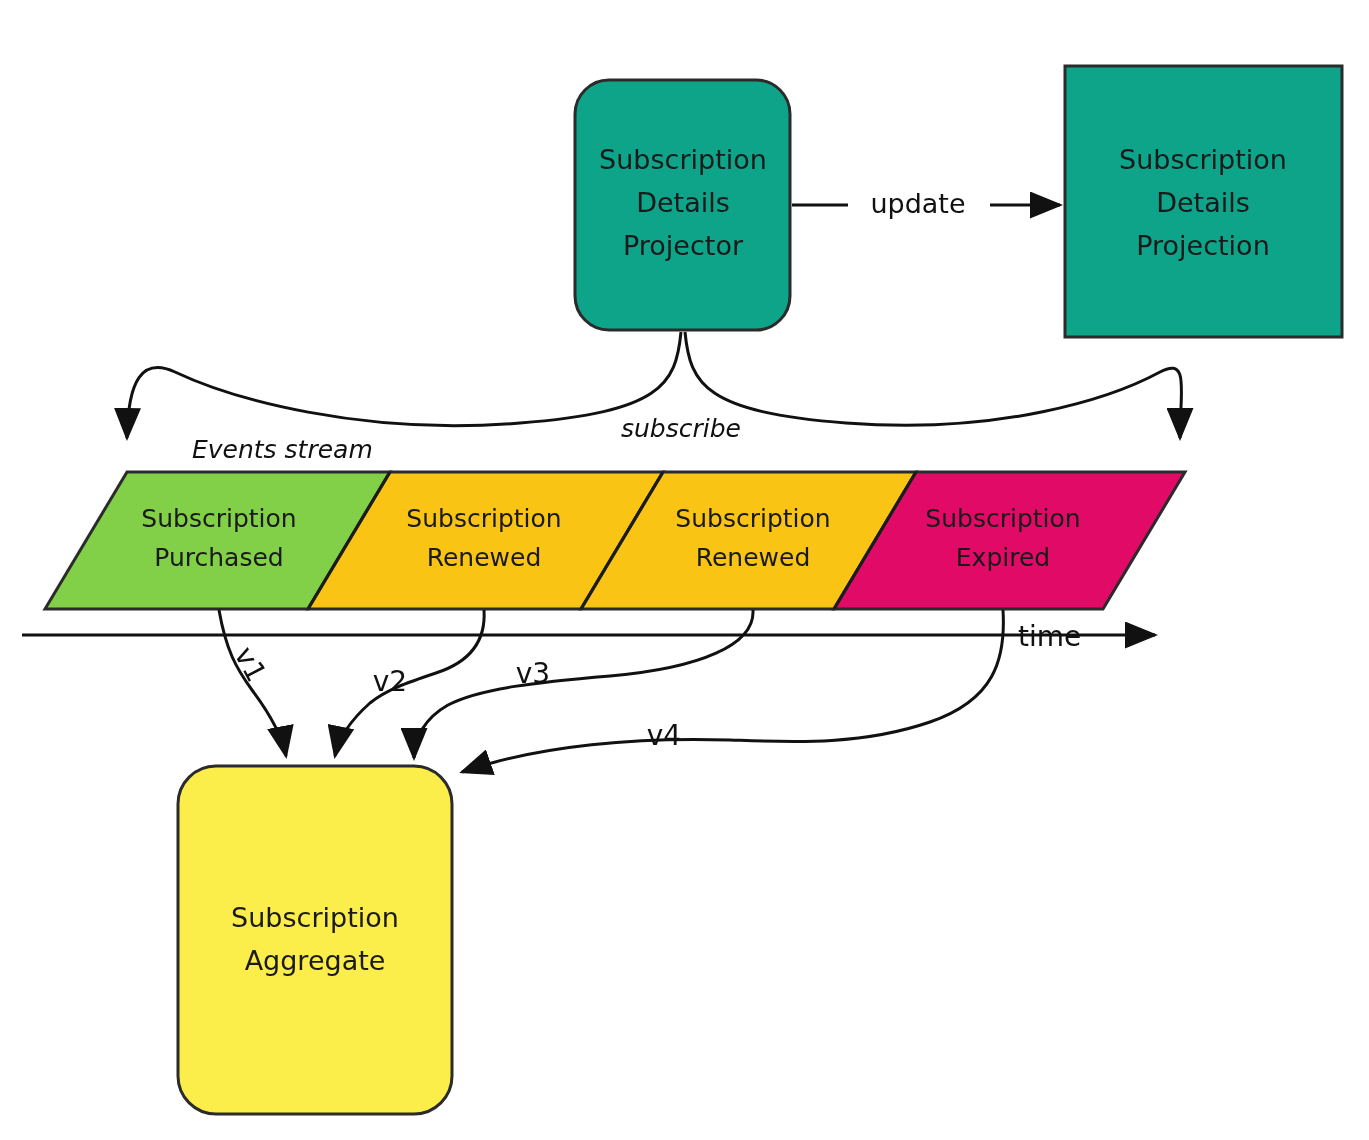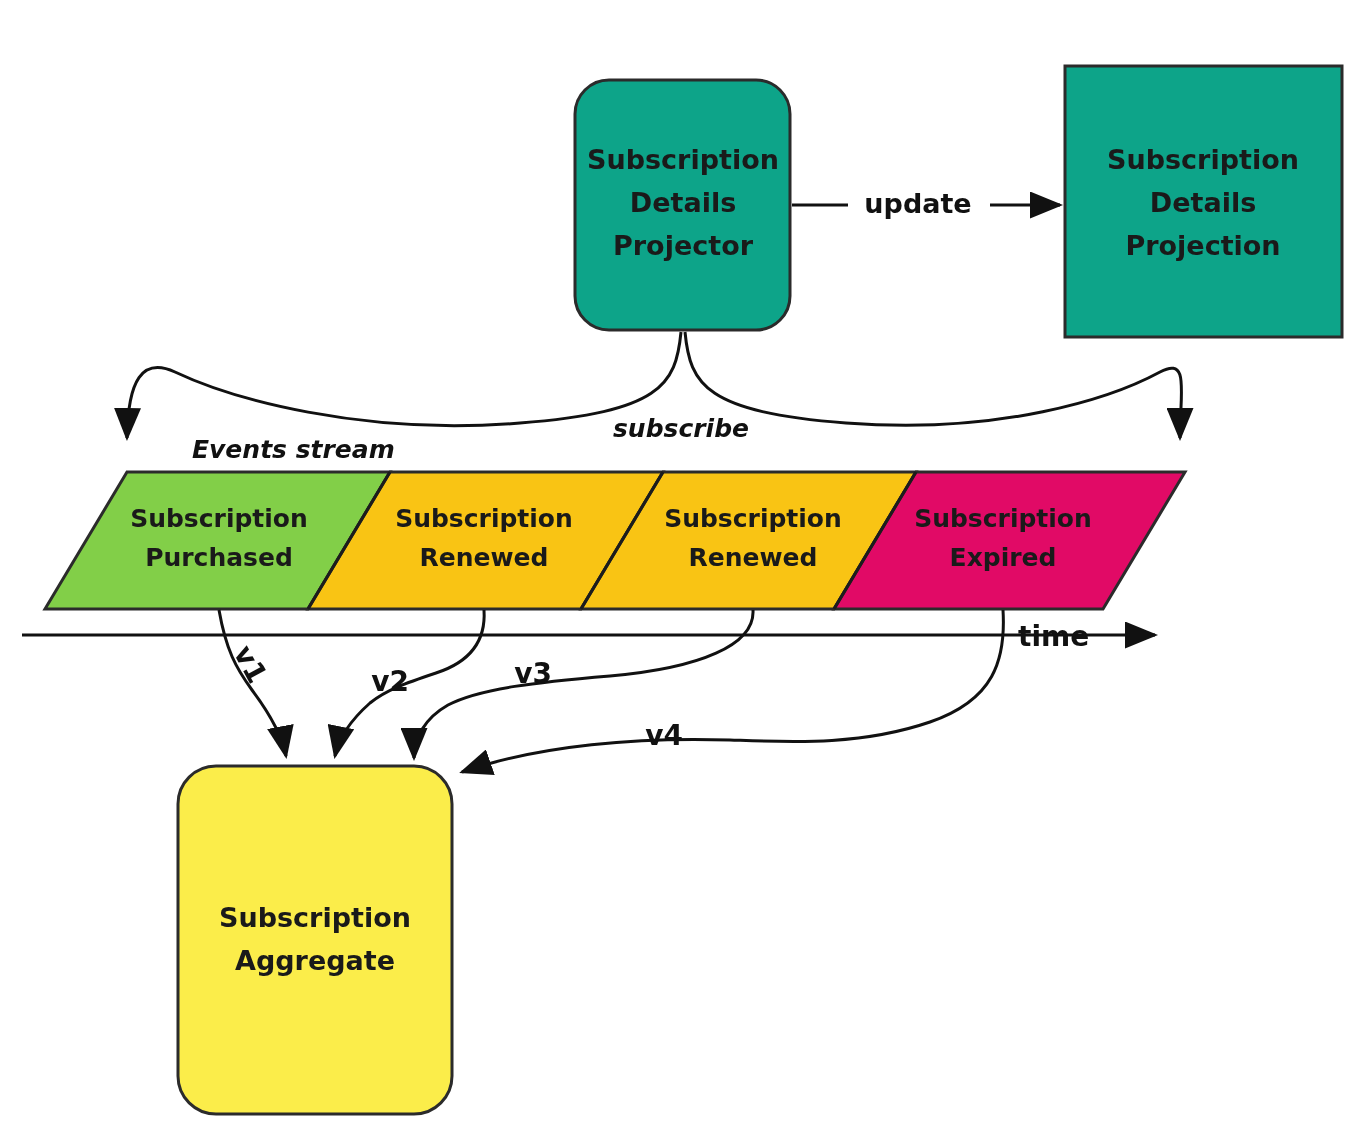--- a/index.html
+++ b/index.html
@@ -10,21 +10,20 @@
   body {
     width: 1369px;
     height: 1140px;
     font-family: "DejaVu Sans", "Liberation Sans", sans-serif;
     overflow: hidden;
   }
   #diagram-root {
     position: relative;
     width: 1109px;
     height: 1140px;
-    font-weight: bold;
   }
   svg.diagram {
     display: block;
     width: 1369px;
     height: 1140px;
   }
   .node-text {
     font-family: "DejaVu Sans", "Liberation Sans", sans-serif;
     font-size: 27px;
     fill: #1a1a1a;

